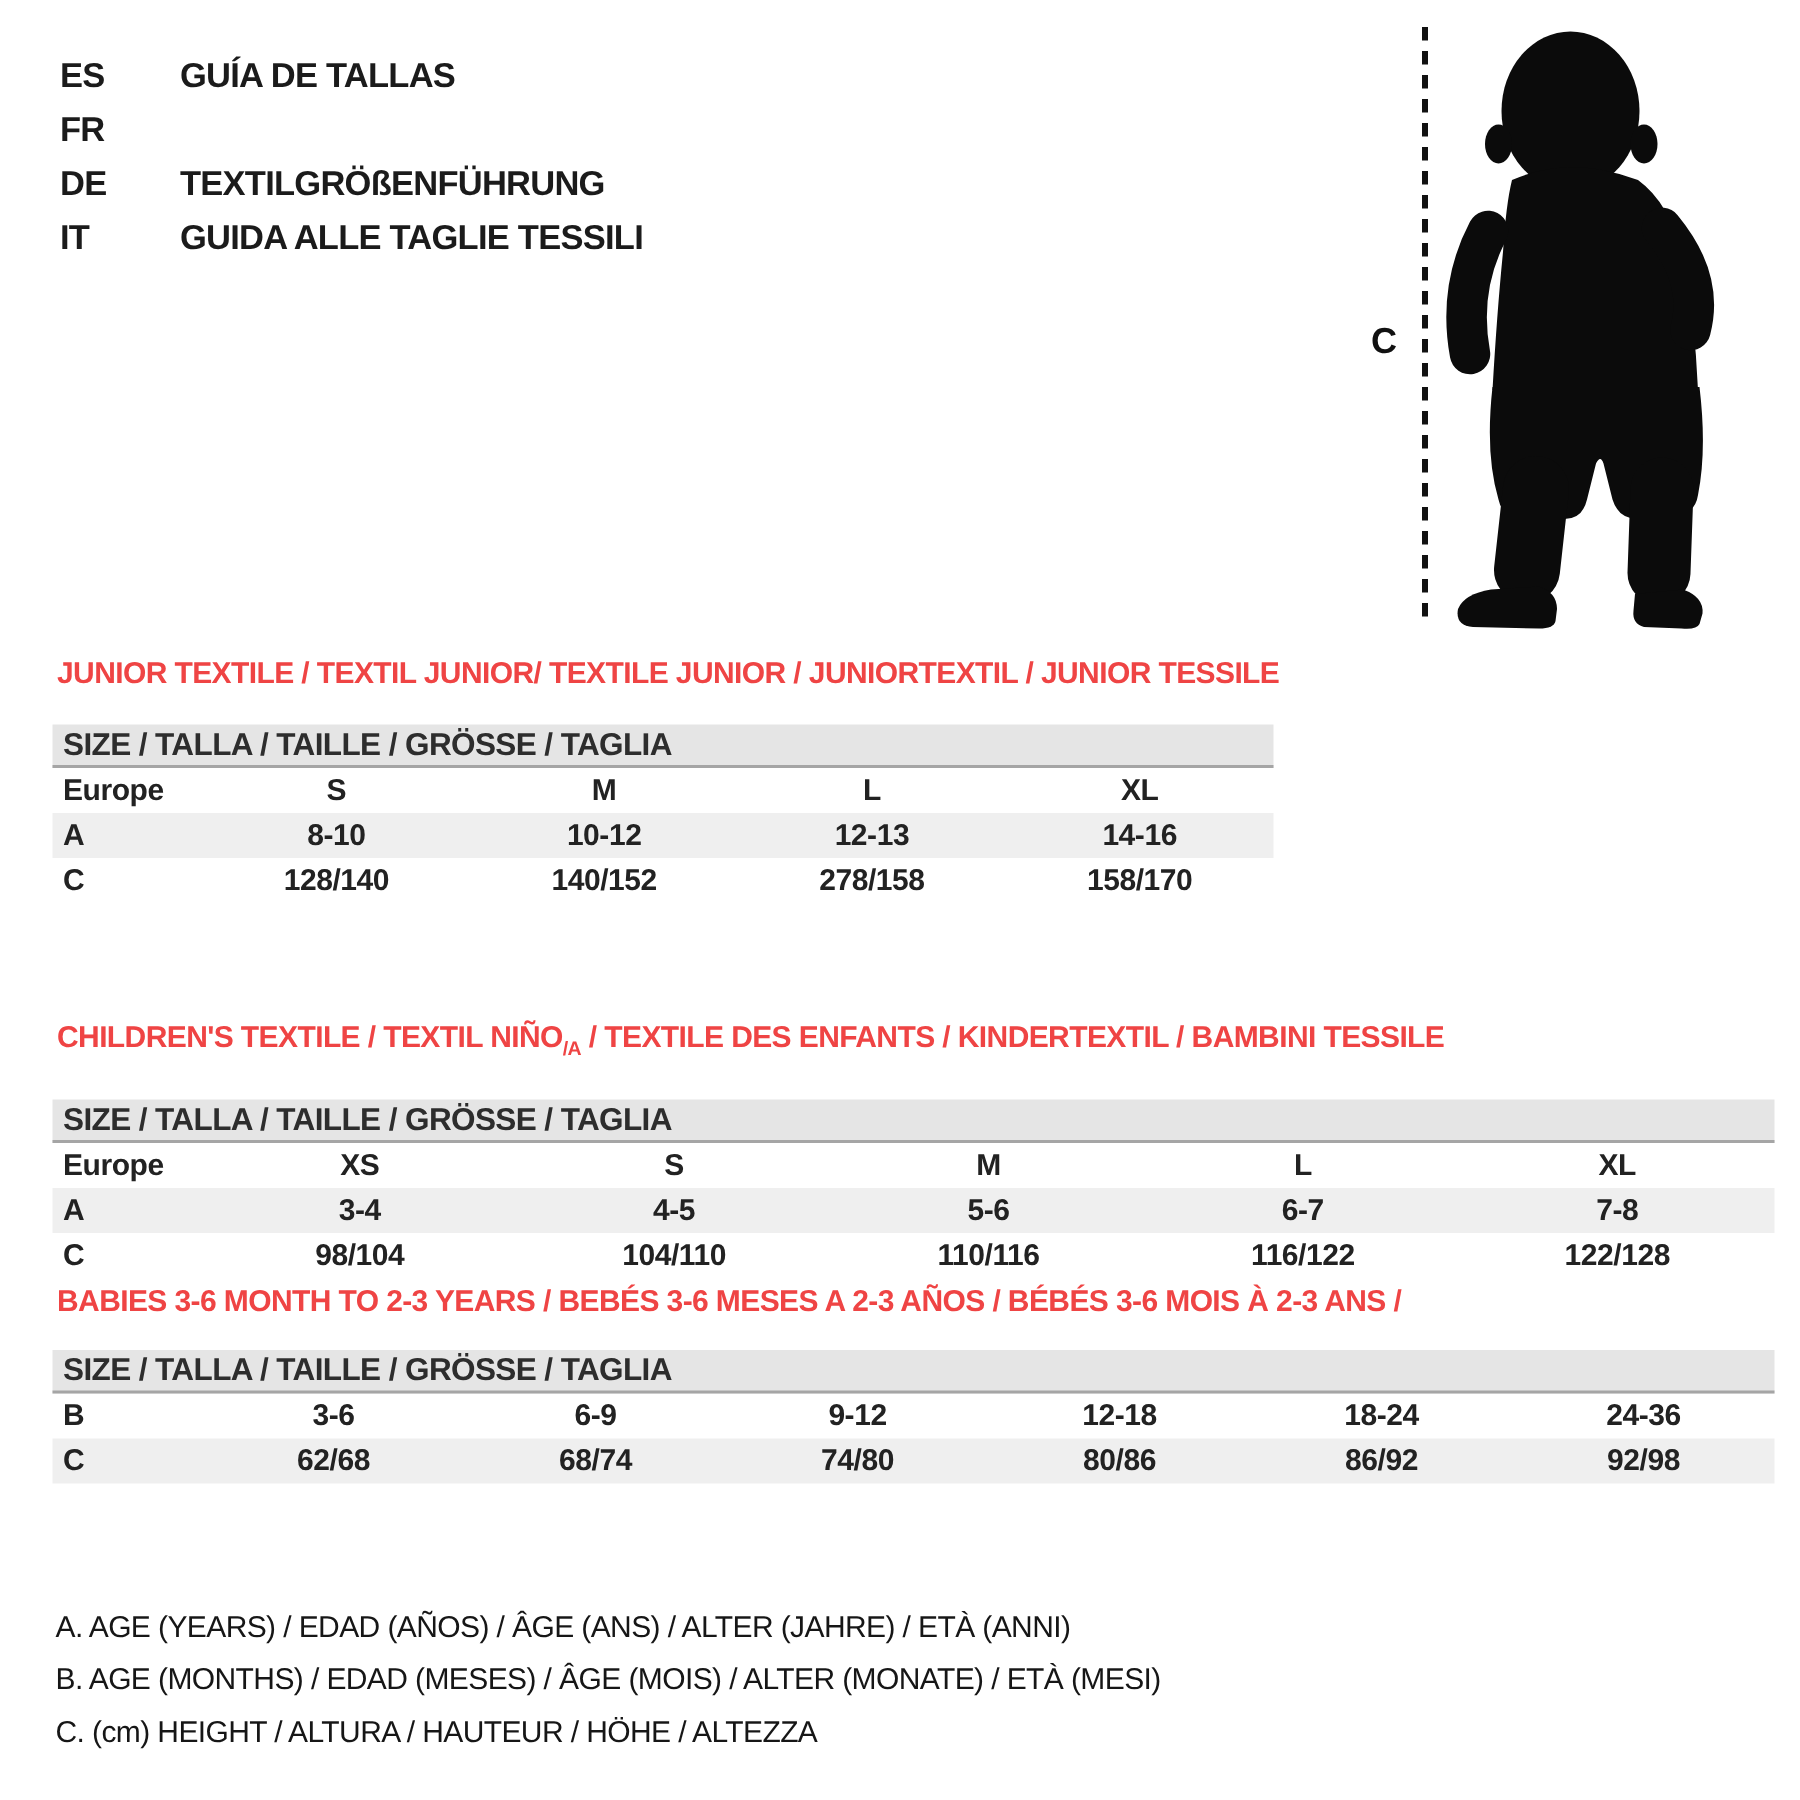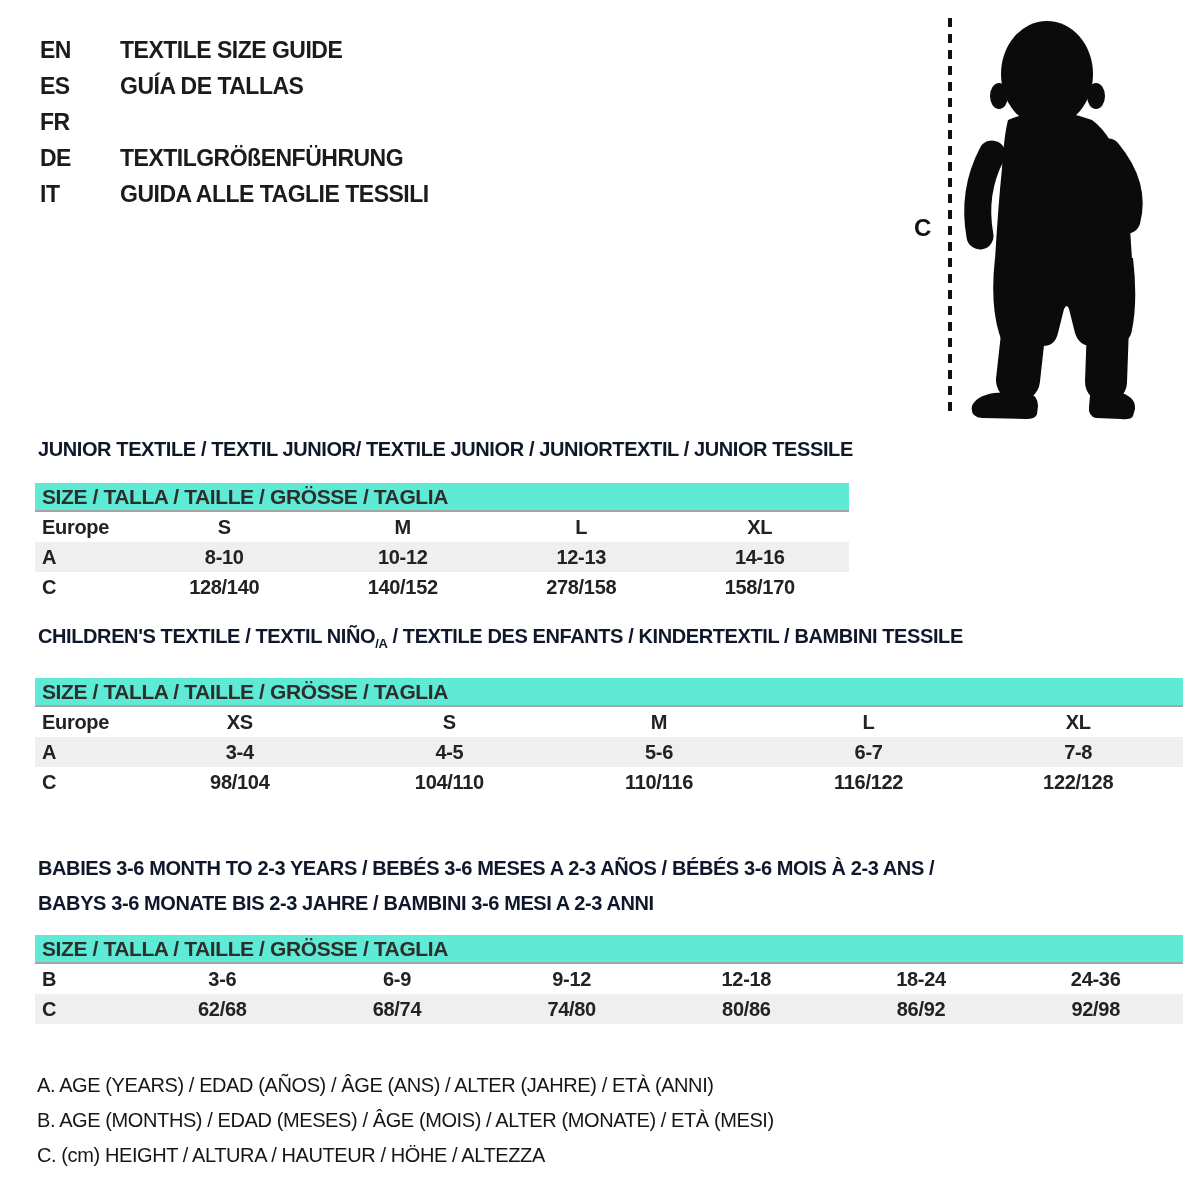--- a/index.html
+++ b/index.html
@@ -13,45 +13,41 @@
   .lang-label { font-size:23px; font-weight:bold; letter-spacing:-0.5px; color:#1b1b1b; white-space:nowrap; }
 
   
   .figure-wrap { position:absolute; left:900px; top:8px; width:300px; height:416px; }
   .figure-wrap svg { display:block; }
   .height-label { position:absolute; left:14px; top:206px; font-size:24px; font-weight:bold; color:#111; }
 
   
   .size-table { position:absolute; left:35px; }
   .t1 { top:437px; width:814px; }
-  .t2 { top:624px; width:1148px; }
+  .t2 { top:680px; width:1148px; }
   .t3 { top:851px; width:1148px; }
-  .table-title { font-size:20px; font-weight:bold; letter-spacing:-0.4px; color:#0f172a; line-height:24px; padding-left:3px; white-space:nowrap; }
+  .table-title { font-size:20px; font-weight:bold; letter-spacing:-0.4px; color:#ef4444; line-height:24px; padding-left:3px; white-space:nowrap; }
   .table-title .subscript { font-size:13px; vertical-align:sub; }
   .t3 .table-title { line-height:35px; }
   .t1 .table-title, .t2 .table-title { margin-bottom:22px; }
   .t3 .table-title-block { margin-bottom:14px; }
-  .sizebar { height:29px; background:#5eead4; border-bottom:2px solid #a5a5a5; line-height:28px; font-size:21px; font-weight:bold; letter-spacing:-0.4px; color:#2d2d2d; padding-left:7px; }
+  .sizebar { height:29px; background:#e5e5e5; border-bottom:2px solid #a5a5a5; line-height:28px; font-size:21px; font-weight:bold; letter-spacing:-0.4px; color:#2d2d2d; padding-left:7px; }
   .trow { display:flex; height:30px; align-items:center; }
   .trow.shaded { background:#efefef; }
   .tlabel { width:100px; font-size:20px; font-weight:bold; letter-spacing:-0.3px; padding-left:7px; color:#222; }
   .tcell { flex:1; text-align:center; font-size:20px; font-weight:bold; letter-spacing:-0.3px; color:#222; }
 
   
   .legend { position:absolute; left:37px; top:1068px; }
   .legend-line { font-size:20px; font-weight:normal; letter-spacing:-0.4px; line-height:35px; color:#161616; white-space:nowrap; }
 </style>
 </head>
 <body>
 
 <div class="lang-header">
-  <div class="lang-row">
-    <span class="lang-code">EN</span>
-    <span class="lang-label">TEXTILE SIZE GUIDE</span>
-  </div>
   <div class="lang-row">
     <span class="lang-code">ES</span>
     <span class="lang-label">GUÍA DE TALLAS</span>
   </div>
   <div class="lang-row">
     <span class="lang-code">FR</span>
   </div>
   <div class="lang-row">
     <span class="lang-code">DE</span>
     <span class="lang-label">TEXTILGRÖßENFÜHRUNG</span>
@@ -141,21 +137,20 @@
     <div class="tcell">104/110</div>
     <div class="tcell">110/116</div>
     <div class="tcell">116/122</div>
     <div class="tcell">122/128</div>
   </div>
 </div>
 
 <div class="size-table t3">
   <div class="table-title-block">
     <div class="table-title">BABIES 3-6 MONTH TO 2-3 YEARS / BEBÉS 3-6 MESES A 2-3 AÑOS / BÉBÉS 3-6 MOIS À 2-3 ANS /</div>
-    <div class="table-title">BABYS 3-6 MONATE BIS 2-3 JAHRE / BAMBINI 3-6 MESI A 2-3 ANNI</div>
   </div>
   <div class="sizebar">SIZE / TALLA / TAILLE / GRÖSSE / TAGLIA</div>
   <div class="trow">
     <div class="tlabel">B</div>
     <div class="tcell">3-6</div>
     <div class="tcell">6-9</div>
     <div class="tcell">9-12</div>
     <div class="tcell">12-18</div>
     <div class="tcell">18-24</div>
     <div class="tcell">24-36</div>

